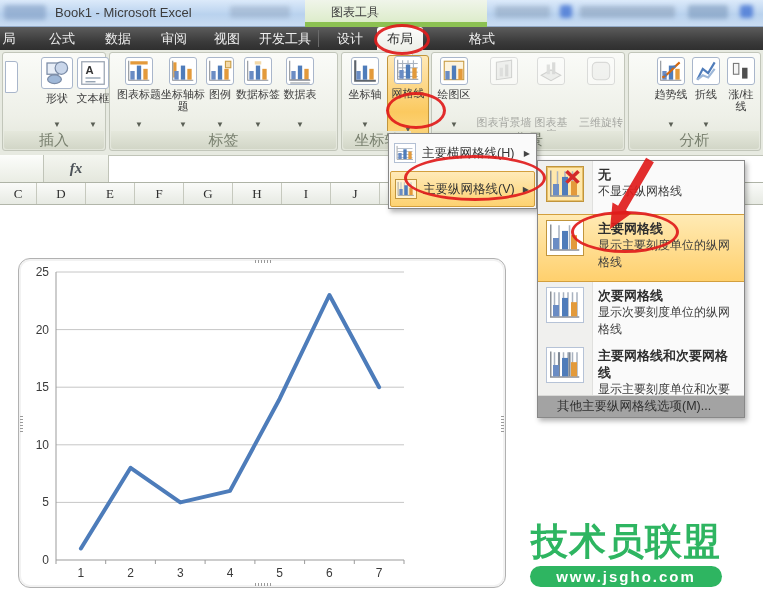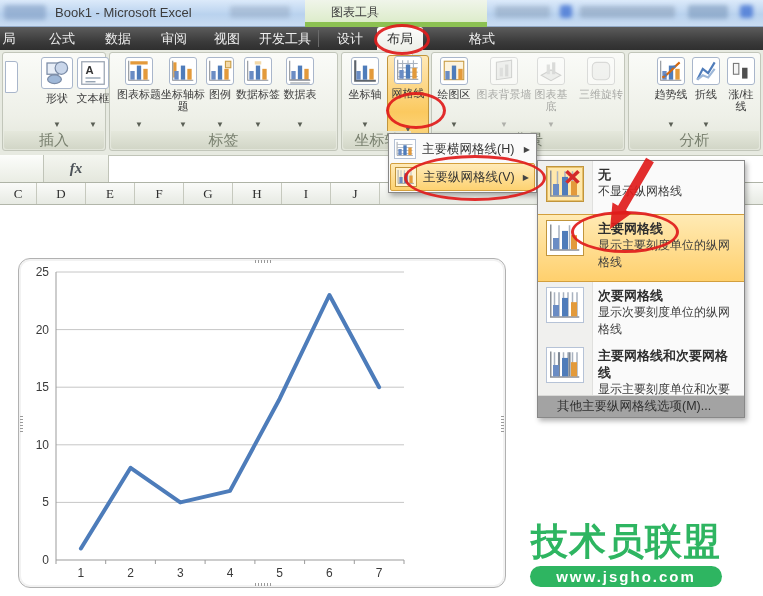--- a/index.html
+++ b/index.html
@@ -26,21 +26,21 @@
           font-size:15px;color:#79806f;background:linear-gradient(#e5e8dc,#d2d6c7);border-radius:0 0 3px 3px;}
   .rbtn{position:absolute;top:4px;height:74px;display:flex;flex-direction:column;align-items:center;
         font-size:11px;line-height:12px;color:#3d3d3d;text-align:center;word-break:break-all;cursor:default;}
   .rbtn .ric{width:28px;height:28px;background:#fff;border:1px solid #a9b6cb;border-radius:3px;box-sizing:border-box;
              flex:none;margin-bottom:3px;}
   .rbtn .big{width:32px;height:32px;}
   .rbtn .rlabel{flex:1 1 auto;}
   .rbtn .drop{font-size:8px;color:#5a5f55;margin-top:1px;}
   .rbtn.pressed{background:linear-gradient(#ffe9b8,#fbc95f 70%,#fdd77f);border:1px solid #c1953c;border-radius:3px;
                 top:2px;height:80px;}
-  .rbtn.disabled{opacity:.42;filter:grayscale(.9);}
+  .rbtn.disabled{opacity:.42;filter:grayscale(.9);gap:28px;}
   .sliver{position:absolute;left:2px;top:8px;width:11px;height:30px;background:#fff;border:1px solid #a9b6cb;border-radius:0 3px 3px 0;}
   
   .formula{position:absolute;left:0;top:155px;width:763px;height:28px;display:flex;box-sizing:border-box;
            background:#e7eae1;border-bottom:1px solid #aeb3a6;}
   .namebox{width:43px;background:linear-gradient(#fcfdfb,#eaede4);border-right:1px solid #c0c4b8;}
   .fxbox{width:64px;display:flex;align-items:center;justify-content:center;border-right:1px solid #c0c4b8;
          background:linear-gradient(#f4f6f0,#e4e7dd);font-family:"Liberation Serif",serif;font-style:italic;
          font-weight:bold;font-size:15px;color:#4c5258;}
   .fieldbox{flex:1;background:#fff;border-top:1px solid #c0c4b8;}
   
@@ -51,21 +51,21 @@
   .sheet{position:absolute;left:0;top:205px;width:763px;height:391px;background:#fff;}
   
   .chartbox{position:absolute;left:18px;top:258px;width:488px;height:330px;background:#fff;
             border:1px solid #b1b1b1;border-radius:12px;box-sizing:border-box;
             box-shadow:inset 0 0 0 2px #f2f2f2;}
   .handle{position:absolute;background:repeating-linear-gradient(90deg,#9a9a9a 0 1px,transparent 1px 3px);}
   .handle.v{background:repeating-linear-gradient(0deg,#9a9a9a 0 1px,transparent 1px 3px);}
   
   .menu{position:absolute;left:388px;top:133px;width:149px;box-sizing:border-box;background:#fafafa;
         border:1px solid #888;box-shadow:2px 3px 5px rgba(0,0,0,.3);z-index:5;padding:1px;}
-  .menu-item{position:relative;height:28px;display:flex;align-items:center;font-size:12.5px;color:#333;}
+  .menu-item{position:relative;height:36px;display:flex;align-items:center;font-size:12.5px;color:#333;}
   .menu-item .mic{width:20px;height:18px;margin:0 6px 0 4px;background:#fff;border:1px solid #b3c0d4;flex:none;}
   .menu-item .marrow{position:absolute;right:5px;font-size:8px;color:#444;}
   .menu-item.hl{background:linear-gradient(#ffeab8,#fdd271);border:1px solid #d39f3d;box-sizing:border-box;border-radius:2px;}
   .menu-item.hl .mic{border-color:#c1953c;background:#fff3d2;}
   
   .submenu{position:absolute;left:537px;top:160px;width:208px;height:258px;box-sizing:border-box;background:#fafafa;
            border:1px solid #888;box-shadow:2px 3px 5px rgba(0,0,0,.3);z-index:6;}
   .sm-strip{position:absolute;left:0;top:0;bottom:0;width:54px;background:#f0f0ee;border-right:1px solid #e0e0de;}
   .sm-item{position:relative;box-sizing:border-box;padding:5px 8px 0 60px;}
   .sm-title{font-weight:bold;font-size:13px;color:#2f2f2f;line-height:17px;}

